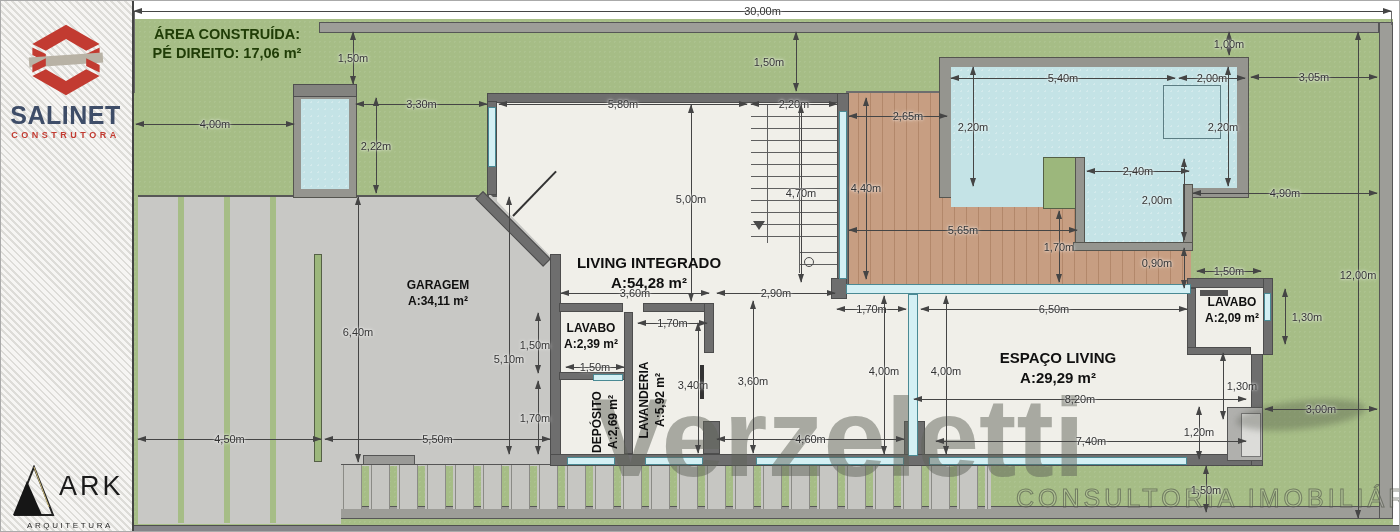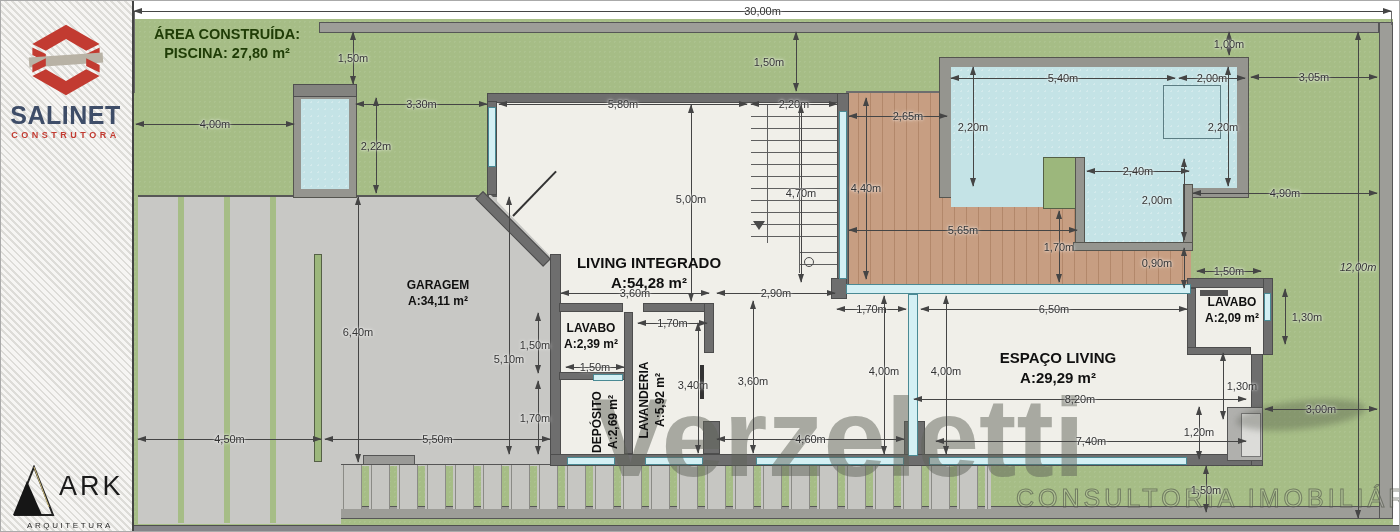--- a/index.html
+++ b/index.html
@@ -154,21 +154,21 @@
         <polygon points="10,59 26,51 26,42 10,50" fill="#c23b31"></polygon>
         <polygon points="90,59 74,51 74,42 90,50" fill="#c23b31"></polygon>
       </svg>
       <div class="salinet-name">SALINET</div>
       <div class="salinet-tag">CONSTRUTORA</div>
     </div>
   </div>
 
   <div class="infobox">
     <div>ÁREA CONSTRUÍDA:</div>
-    <div>PISCINA: 27,80 m²</div>
+    <div>PÉ DIREITO: 17,06 m²</div>
   </div>
 
   <div class="abs" style="left:133px;top:10px;width:1px;height:82px;background:#6a6a6a"></div>
   <div class="abs" style="left:1390px;top:10px;width:1px;height:14px;background:#6a6a6a"></div>
 
   <div class="abs" style="left:0;top:0;width:1400px;height:532px">
       <div class="dim h" style="left: 133px; top: 10px; width: 1257px;">
         <span class="arr al"></span>
         <span class="arr ar"></span>
       </div>
@@ -350,21 +350,21 @@
       <span class="dlabel" style="left: 1156px; top: 198.5px;">2,00m</span>
       <div class="dim v" style="left: 1183px; top: 247px; height: 40px;">
         <span class="arr au"></span>
         <span class="arr ad"></span>
       </div>
       <span class="dlabel" style="left: 1156px; top: 262px;">0,90m</span>
       <div class="dim v" style="left: 1357px; top: 31px; height: 486px;">
         <span class="arr au"></span>
         <span class="arr ad"></span>
       </div>
-      <span class="dlabel" style="left: 1357px; top: 266px; font-style: italic;">12,00m</span>
+      <span class="dlabel" style="left: 1357px; top: 274px;">12,00m</span>
       <div class="dim v" style="left: 1284px; top: 288px; height: 55px;">
         <span class="arr au"></span>
         <span class="arr ad"></span>
       </div>
       <span class="dlabel" style="left: 1306px; top: 315.5px;">1,30m</span>
       <div class="dim v" style="left: 1222px; top: 352px; height: 66px;">
         <span class="arr au"></span>
         <span class="arr ad"></span>
       </div>
       <span class="dlabel" style="left: 1241px; top: 385px;">1,30m</span>

